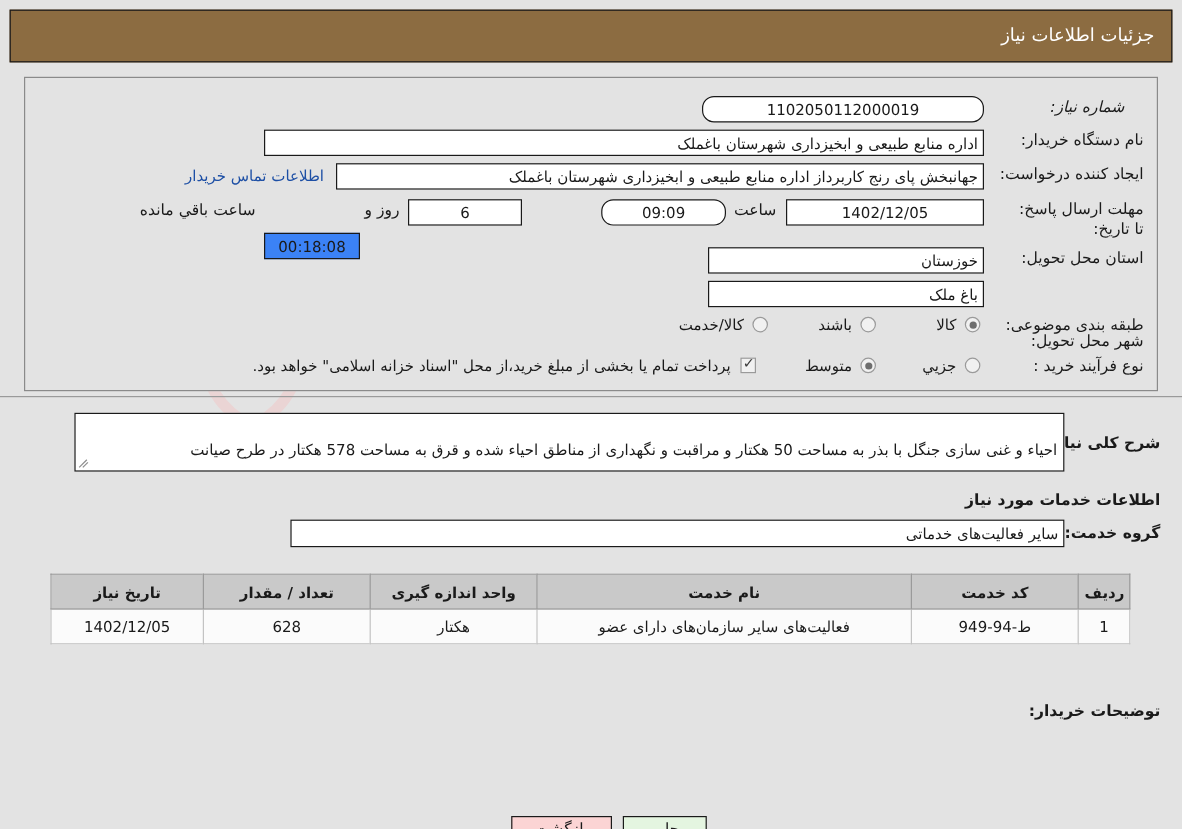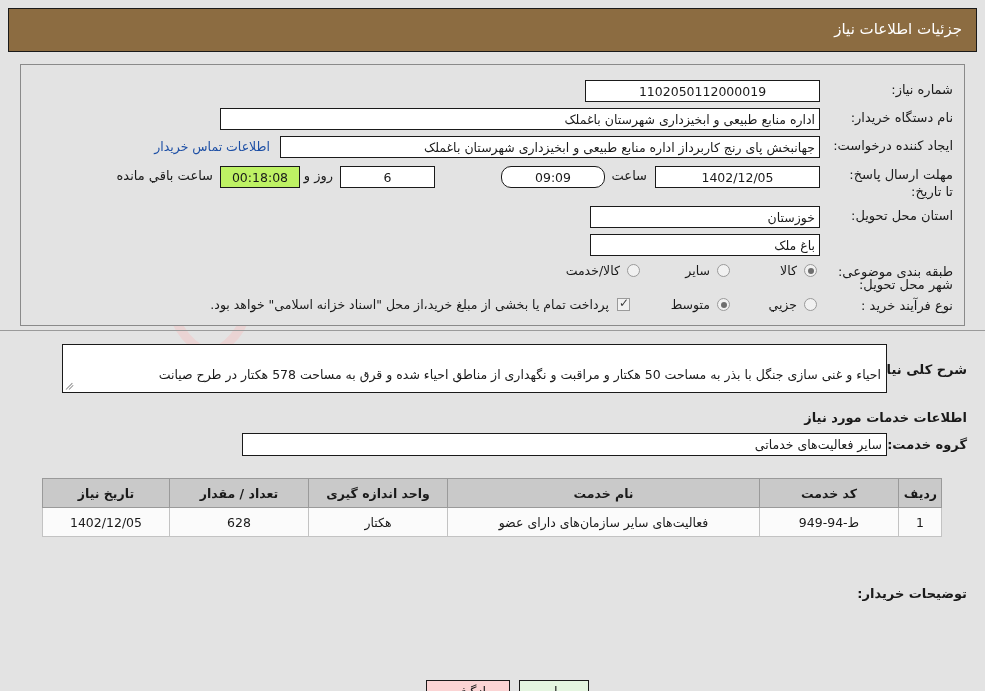--- a/index.html
+++ b/index.html
@@ -81,21 +81,21 @@
     font-size: 12.5px;
     color: #1a1a1a;
     padding: 2px 4px 0 4px;
     overflow: hidden;
     white-space: nowrap;
     line-height: 18px;
     z-index: 4;
   }
   .fld.ctr { text-align: center; direction: ltr; }
   .fld.rt  { text-align: right; }
-  .fld.yellow { background: #bef264; }
+  .fld.yellow { background: #3b82f6; margin-top: 28px; }
   .linkish {
     position: absolute;
     font-size: 12.5px;
     color: #1d4fa5;
     white-space: nowrap;
     cursor: pointer;
     z-index: 4;
   }
 
   
@@ -246,51 +246,51 @@
     </svg>
     <div class="wm-text">AriaTender.net</div>
   </div>
 
   <div id="titlebar">
     <div class="t">جزئیات اطلاعات نیاز</div>
   </div>
 
   <div class="panel" style="left:20px; top:64px; width:945px; height:262px;"></div>
 
-  <div class="lbl" style="right:32px; top:82px;">شماره نیاز:</div>
+  <div class="lbl" style="right:48px; top:82px;font-style:italic;">شماره نیاز:</div>
   <div class="lbl" style="right:32px; top:110px;">نام دستگاه خریدار:</div>
   <div class="lbl" style="right:32px; top:138px;">ایجاد کننده درخواست:</div>
   <div class="lbl" style="right:32px; top:166px; width:110px; white-space:normal; line-height:17px;">مهلت ارسال پاسخ: تا تاریخ:</div>
   <div class="lbl" style="right:32px; top:208px;">استان محل تحویل:</div>
   <div class="lbl" style="right:32px; top:236px;margin-top:41px;">شهر محل تحویل:</div>
   <div class="lbl" style="right:32px; top:264px;">طبقه بندی موضوعی:</div>
   <div class="lbl" style="right:32px; top:298px;">نوع فرآیند خرید :</div>
 
-  <div class="fld ctr" style="right:165px; top:80px; width:235px; height:22px;">1102050112000019</div>
+  <div class="fld ctr" style="right:165px; top:80px; width:235px; height:22px;border-radius:10px;">1102050112000019</div>
 
   <div class="fld rt" style="right:165px; top:136px; width:540px; height:22px;">جهانبخش پای رنج کاربرداز اداره منابع طبیعی و ابخیزداری شهرستان باغملک</div>
 
   <div class="fld rt" style="right:165px; top:108px; width:600px; height:22px;">اداره منابع طبیعی و ابخیزداری شهرستان باغملک</div>
   <div class="linkish" style="right:715px; top:139px;">اطلاعات تماس خریدار</div>
 
   <div class="fld ctr" style="right:165px; top:166px; width:165px; height:22px;">1402/12/05</div>
   <div class="lbl" style="right:338px; top:168px;">ساعت</div>
   <div class="fld ctr" style="right:380px; top:166px; width:104px; height:22px;border-radius:10px;">09:09</div>
   <div class="fld ctr" style="right:550px; top:166px; width:95px; height:22px;">6</div>
   <div class="lbl" style="right:652px; top:168px;">روز و</div>
   <div class="fld ctr yellow" style="right:685px; top:166px; width:80px; height:22px;">00:18:08</div>
   <div class="lbl" style="right:772px; top:168px;">ساعت باقي مانده</div>
 
   <div class="fld rt" style="right:165px; top:206px; width:230px; height:22px;">خوزستان</div>
   <div class="fld rt" style="right:165px; top:234px; width:230px; height:22px;">باغ ملک</div>
 
   <div class="radio sel" style="right:168px; top:264px;"></div>
   <div class="rlabel" style="right:188px; top:263px;">کالا</div>
   <div class="radio" style="right:255px; top:264px;"></div>
-  <div class="rlabel" style="right:275px; top:263px;">سایر</div>
+  <div class="rlabel" style="right:275px; top:263px;">باشند</div>
   <div class="radio" style="right:345px; top:264px;"></div>
   <div class="rlabel" style="right:365px; top:263px;">کالا/خدمت</div>
 
   <div class="radio" style="right:168px; top:298px;"></div>
   <div class="rlabel" style="right:188px; top:297px;">جزیي</div>
   <div class="radio sel" style="right:255px; top:298px;"></div>
   <div class="rlabel" style="right:275px; top:297px;">متوسط</div>
 
   <div class="chk sel" style="right:355px; top:298px;"></div>
   <div class="rlabel" style="right:376px; top:297px;">پرداخت تمام یا بخشی از مبلغ خرید،از محل "اسناد خزانه اسلامی" خواهد بود.</div>

